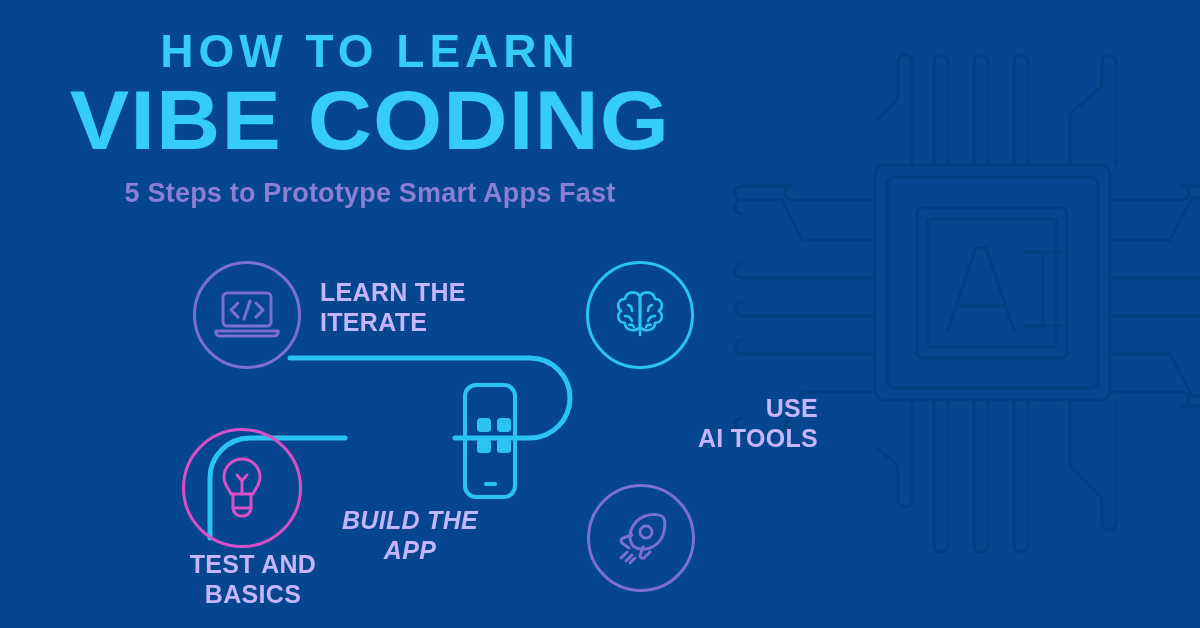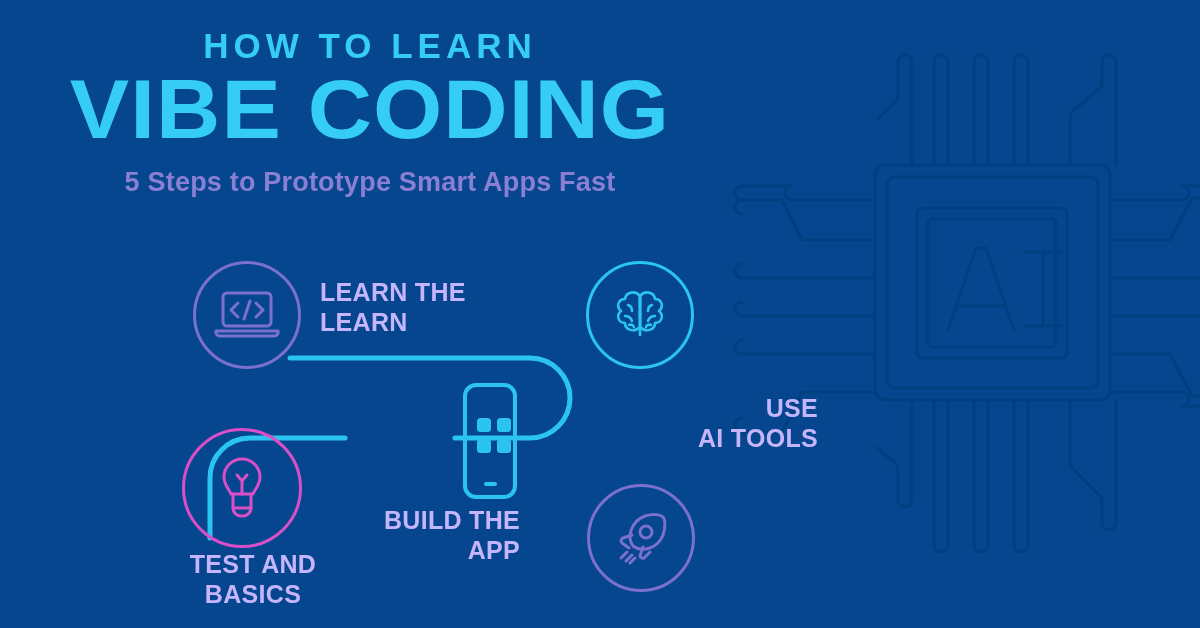--- a/index.html
+++ b/index.html
@@ -10,21 +10,21 @@
     position:relative;
   }
   #canvas{position:absolute;inset:0;width:1200px;height:628px;}
 
   
   .chip-layer{position:absolute;top:0;right:0;width:470px;height:628px;pointer-events:none;}
 
   
   .head-wrap{position:absolute;left:0;top:28px;width:740px;text-align:center;}
   .kicker{
-    color:#35cdf5;font-size:35px;font-weight:700;letter-spacing:5px;
+    color:#35cdf5;font-size:46px;font-weight:700;letter-spacing:5px;
     line-height:1.0;margin:0 0 4px 0;white-space:nowrap;
   }
   .bigtitle{
     color:#35cdf5;font-size:84px;font-weight:700;letter-spacing:1px;
     line-height:1.02;margin:0;white-space:nowrap;
     transform:scaleX(1.06);transform-origin:center;
   }
   .subtitle{
     color:#8b7fd4;font-size:27px;font-weight:700;letter-spacing:.2px;
     margin:14px 0 0 0;white-space:nowrap;text-align:center;
@@ -42,21 +42,21 @@
   .c-brain {left:586px;top:13px;width:108px;height:108px;border:3px solid #2bc4f2;}
   .c-bulb  {left:182px;top:180px;width:120px;height:120px;border:3px solid #d94fc8;}
   .c-rocket{left:587px;top:236px;width:108px;height:108px;border:3px solid #7b6fd0;}
 
   .label{
     position:absolute;color:#c4b5fd;font-size:25px;font-weight:700;
     line-height:1.18;letter-spacing:.3px;
   }
   .l-basics{left:320px;top:30px;text-align:left;width:220px;}
   .l-aitools{left:618px;top:146px;text-align:right;width:200px;}
-  .l-build{left:300px;top:258px;text-align:right;width:220px;}
+  .l-build{left:300px;top:258px;text-align:center;width:220px;font-style:italic;}
   .l-test{left:163px;top:302px;text-align:center;width:180px;}
 
   .phone-wrap{position:absolute;left:455px;top:134px;width:70px;height:118px;}
 </style>
 </head>
 <body>
 
 <div id="canvas">
 
   <svg class="chip-layer" viewBox="0 0 470 628">
@@ -124,21 +124,21 @@
           <rect x="9" y="4" width="48" height="33" rx="4"></rect>
           <path d="M2 42 h62 a4 4 0 0 1 -4 5 H6 a4 4 0 0 1 -4 -5 z"></path>
           <path d="M24 14 l-7 7 l7 7"></path>
           <path d="M42 14 l7 7 l-7 7"></path>
           <path d="M36 12 l-6 18"></path>
         </g>
       </svg>
     </div>
     <div class="label l-basics">
       <div>LEARN THE</div>
-      <div>LEARN</div>
+      <div>ITERATE</div>
     </div>
 
     <div class="circle c-brain">
       <svg width="58" height="56" viewBox="0 0 58 56">
         <g fill="none" stroke="#2bc4f2" stroke-width="2.6" stroke-linecap="round" stroke-linejoin="round">
           <path d="M29 8 v40"></path>
           <path d="M29 9 c-5-6-14-4-15 3 c-7 0-9 8-4 12 c-5 4-3 12 4 12 c0 7 9 10 15 4 z"></path>
           <path d="M29 9 c5-6 14-4 15 3 c7 0 9 8 4 12 c5 4 3 12-4 12 c0 7-9 10-15 4 z"></path>
           <path d="M17 18 c3 1 4 3 4 6"></path>
           <path d="M14 29 c4 0 6 2 7 5"></path>

